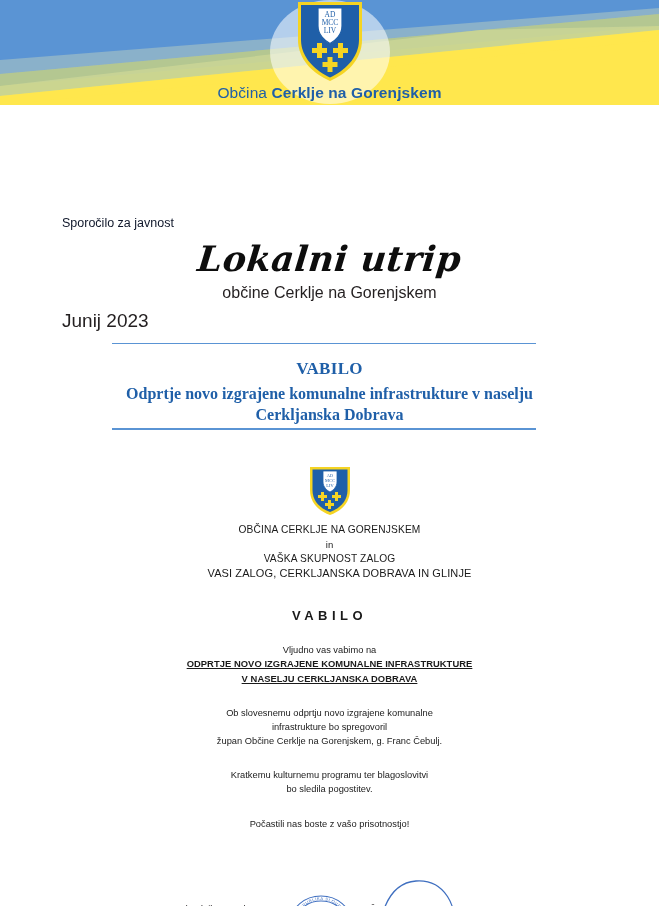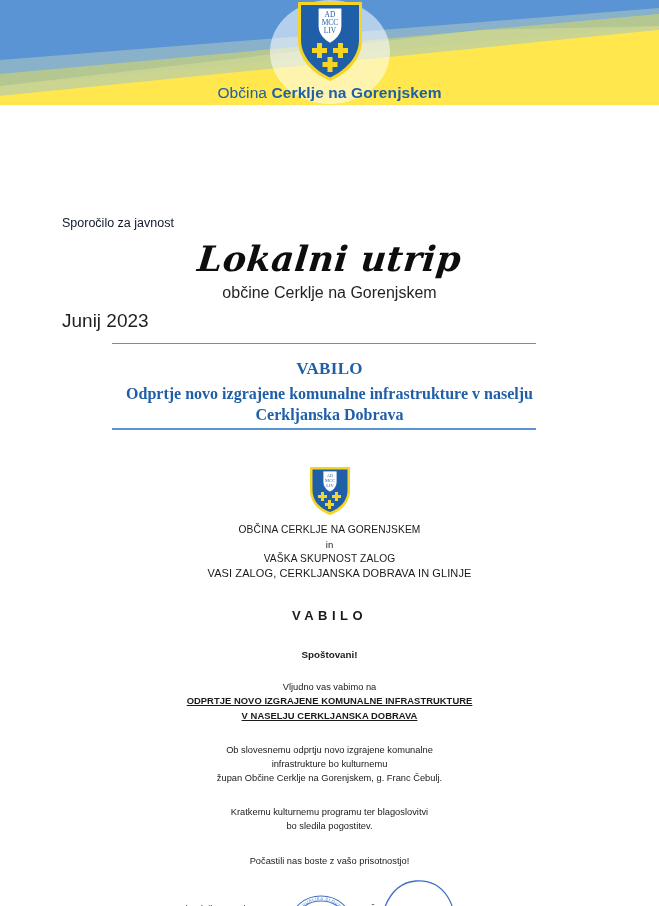--- a/index.html
+++ b/index.html
@@ -222,32 +222,31 @@
 
     <div class="org">
       <span class="l1">OBČINA  CERKLJE NA GORENJSKEM</span>
       <span class="l2">in</span>
       <span class="l3">VAŠKA SKUPNOST ZALOG</span>
       <span class="l4">VASI ZALOG, CERKLJANSKA DOBRAVA IN GLINJE</span>
     </div>
 
     <div class="invite-title">VABILO</div>
 
-    <div class="greeting">Spoštovani!</div>
 
     <div class="para">
       <span>Vljudno vas vabimo na</span><br>
       <span class="strong">ODPRTJE NOVO IZGRAJENE KOMUNALNE INFRASTRUKTURE</span><br>
       <span class="strong">V NASELJU CERKLJANSKA DOBRAVA</span>
     </div>
 
 
     <div class="para">
       <span>Ob slovesnemu odprtju novo izgrajene komunalne</span><br>
-      <span>infrastrukture bo kulturnemu</span><br>
+      <span>infrastrukture bo spregovoril</span><br>
       <span>župan Občine Cerklje na Gorenjskem, g.  Franc Čebulj.</span>
     </div>
 
     <div class="para">
       <span>Kratkemu kulturnemu programu ter blagoslovitvi</span><br>
       <span>bo sledila pogostitev.</span>
     </div>
 
     <div class="para">Počastili nas boste z vašo prisotnostjo!</div>
   </div>

